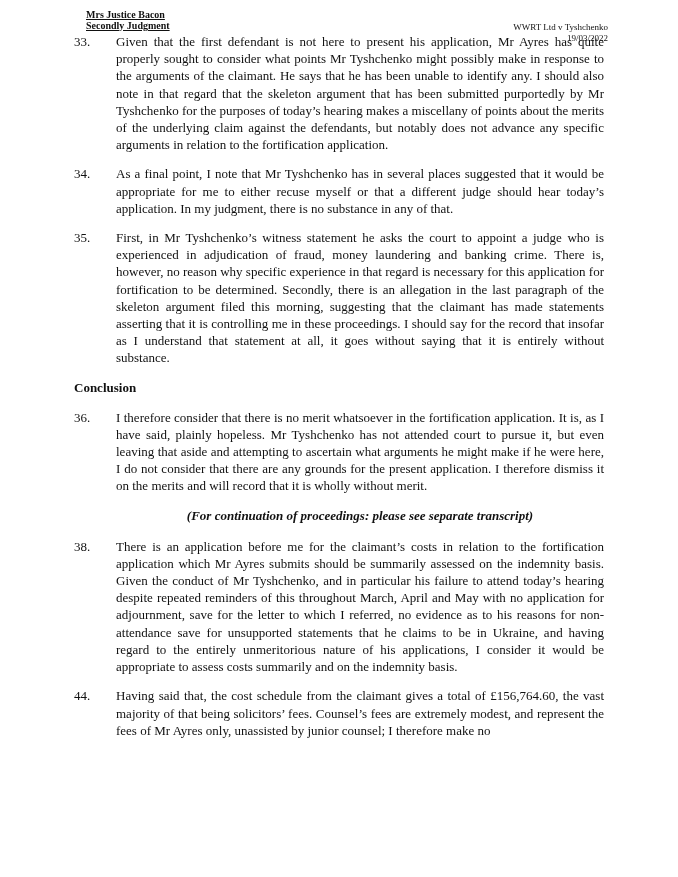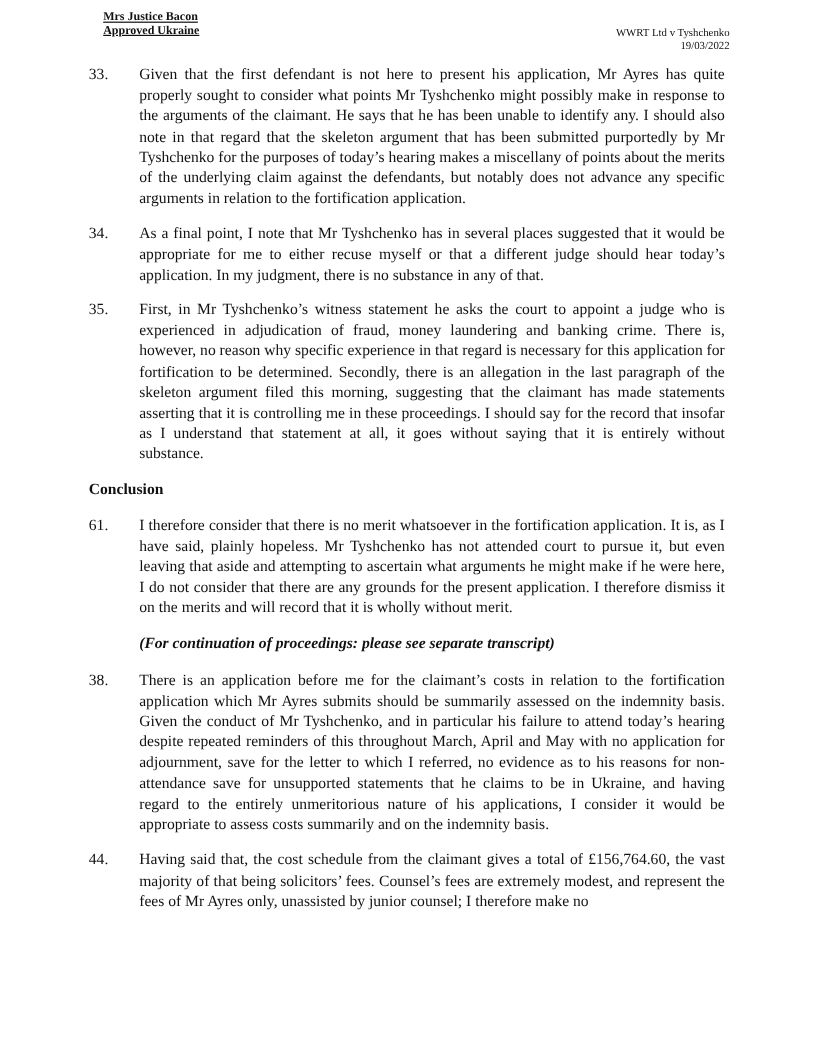--- a/index.html
+++ b/index.html
@@ -3,35 +3,35 @@
 <meta charset="utf-8">
 <style>
   html, body { margin: 0; padding: 0; background: #ffffff; }
   body { width: 678px; height: 877px; overflow: hidden; position: relative;
          font-family: "Liberation Serif", "DejaVu Serif", serif; color: #111; }
   .header { position: absolute; top: 9px; left: 86px; right: 70px; height: 30px; }
   .header-left { position: absolute; left: 0; top: 0; font-size: 10px; font-weight: bold; line-height: 11px; }
   .header-left span { display: block; text-decoration: underline; }
   .header-right { position: absolute; right: 0; top: 13px; font-size: 9px; line-height: 11px; text-align: right; }
   .header-right span { display: block; }
-  .content { position: absolute; top: 53px; left: 74px; width: 530px; font-family: Liberation Serif, serif; }
+  .content { position: absolute; top: 33px; left: 74px; width: 530px; font-family: Liberation Serif, serif; }
   .para { position: relative; padding-left: 42px; font-size: 13px; line-height: 17.2px;
           text-align: justify; margin-bottom: 12px; }
   .para .num { position: absolute; left: 0; top: 0; }
   .heading { font-size: 13px; font-weight: bold; line-height: 17px; margin: 4px 0 13px 0; }
   .italic-note { padding-left: 42px; font-size: 13px; font-weight: bold; font-style: italic;
-                 line-height: 17px; margin: 6px 0 14px 0; }
+                 line-height: 17px; margin: 6px 0 14px 0; text-align: center; }
 </style>
 </head>
 <body>
 
 <div class="header">
   <div class="header-left">
     <span>Mrs Justice Bacon</span>
-    <span>Approved Ukraine</span>
+    <span>Secondly Judgment</span>
   </div>
   <div class="header-right">
     <span>WWRT Ltd v Tyshchenko</span>
     <span>19/03/2022</span>
   </div>
 </div>
 
 <div class="content">
   <div class="para">
     <span class="num">33.</span>
@@ -45,21 +45,21 @@
   </div>
 
   <div class="para">
     <span class="num">35.</span>
     <div>First, in Mr Tyshchenko’s witness statement he asks the court to appoint a judge who is experienced in adjudication of fraud, money laundering and banking crime. There is, however, no reason why specific experience in that regard is necessary for this application for fortification to be determined. Secondly, there is an allegation in the last paragraph of the skeleton argument filed this morning, suggesting that the claimant has made statements asserting that it is controlling me in these proceedings. I should say for the record that insofar as I understand that statement at all, it goes without saying that it is entirely without substance.</div>
   </div>
 
   <div class="heading">Conclusion</div>
 
   <div class="para">
-    <span class="num">61.</span>
+    <span class="num">36.</span>
     <div>I therefore consider that there is no merit whatsoever in the fortification application. It is, as I have said, plainly hopeless. Mr Tyshchenko has not attended court to pursue it, but even leaving that aside and attempting to ascertain what arguments he might make if he were here, I do not consider that there are any grounds for the present application. I therefore dismiss it on the merits and will record that it is wholly without merit.</div>
   </div>
 
 
   <div class="italic-note">(For continuation of proceedings: please see separate transcript)</div>
 
 
   <div class="para">
     <span class="num">38.</span>
     <div>There is an application before me for the claimant’s costs in relation to the fortification application which Mr Ayres submits should be summarily assessed on the indemnity basis. Given the conduct of Mr Tyshchenko, and in particular his failure to attend today’s hearing despite repeated reminders of this throughout March, April and May with no application for adjournment, save for the letter to which I referred, no evidence as to his reasons for non-attendance save for unsupported statements that he claims to be in Ukraine, and having regard to the entirely unmeritorious nature of his applications, I consider it would be appropriate to assess costs summarily and on the indemnity basis.</div>

